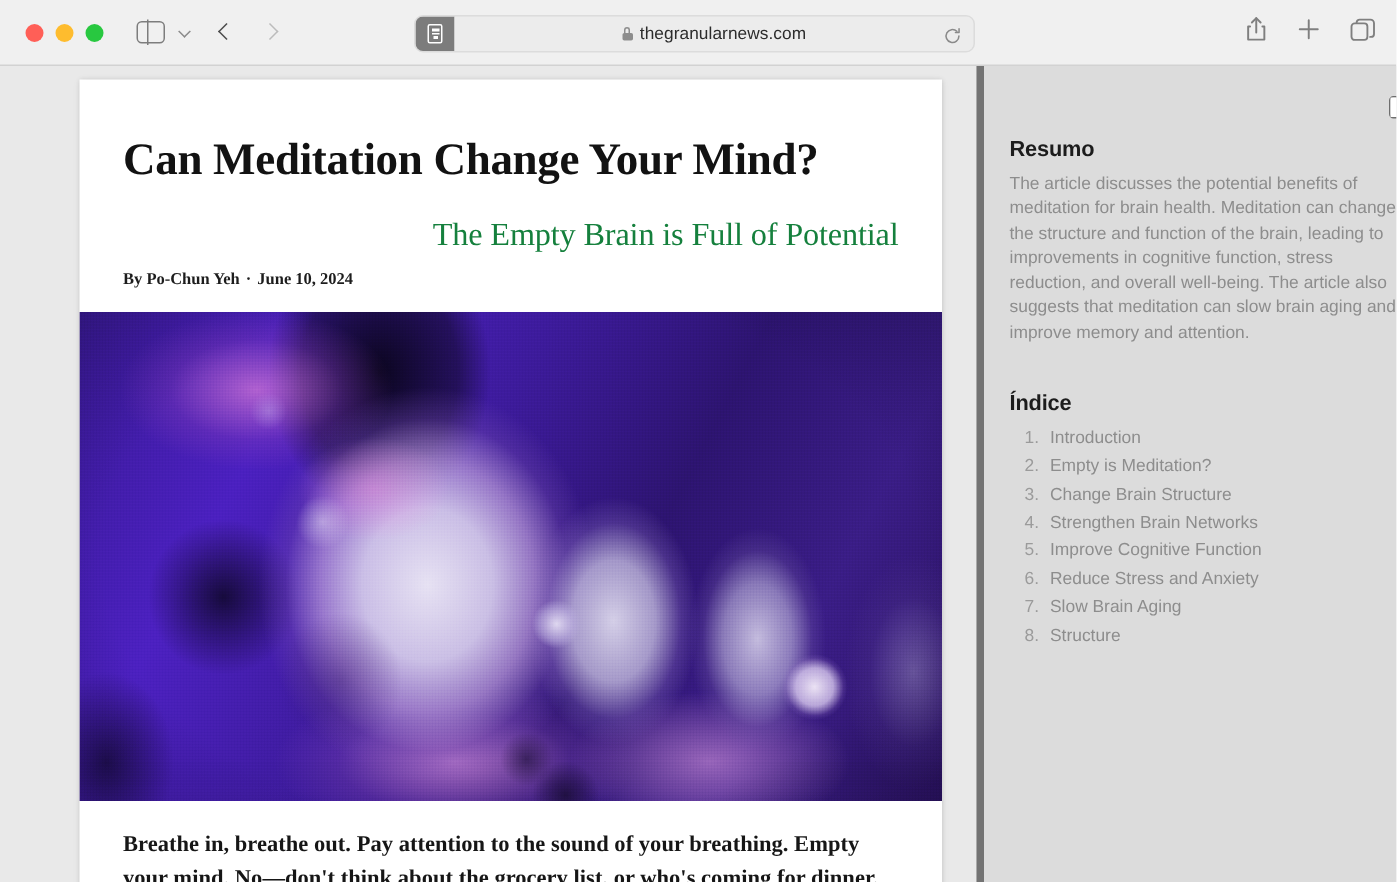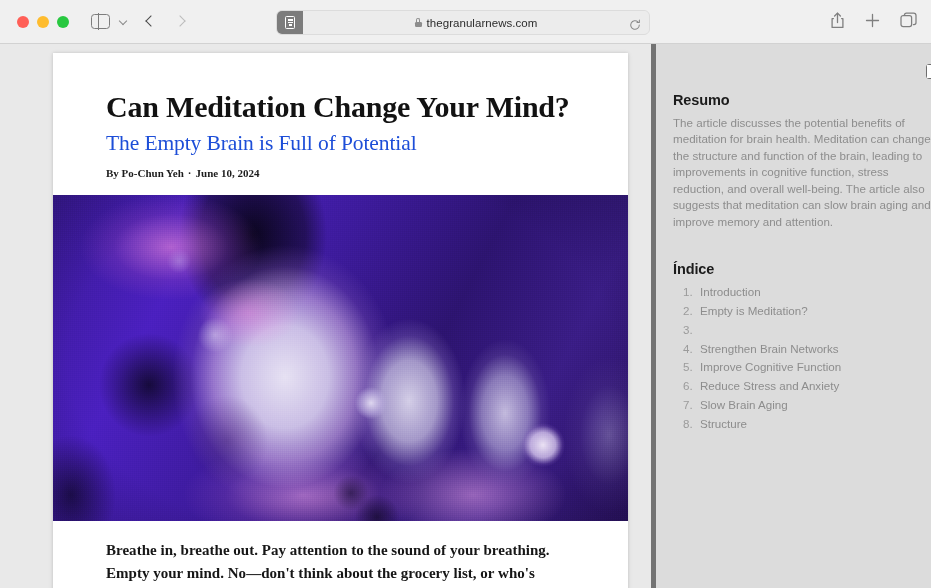--- a/index.html
+++ b/index.html
@@ -218,39 +218,40 @@
     left: 53px;
     top: 9px;
     width: 575px;
     height: 544px;
     background: #ffffff;
     box-shadow: 0 0 3px rgba(0,0,0,0.13), 0 1px 6px rgba(0,0,0,0.07);
     overflow: hidden;
     box-sizing: border-box;
   }
 
-  .article-inner { padding: 0 53px; }
+  .article-inner { padding: 0 29px; }
 
   #article-title {
     margin: 0;
     padding-top: 37px;
     font-family: "Liberation Serif", serif;
     font-size: 30px;
     font-weight: bold;
     line-height: 1.12;
     color: #121212;
     letter-spacing: -0.2px;
   }
   #article-subtitle {
-    margin: 7px 0 0 0;
+    margin: 20px 0 0 0;
     font-family: "Liberation Serif", serif;
     font-size: 21.5px;
     font-weight: normal;
-    color: #1d4ed8;
+    color: #15803d;
     letter-spacing: -0.1px;
+    text-align: right;
   }
   #article-byline {
     margin: 11px 0 0 0;
     font-family: "Liberation Serif", serif;
     font-size: 11px;
     font-weight: bold;
     color: #1d1d1d;
   }
   #article-byline .sep { padding: 0 4px; }
 
@@ -515,20 +516,21 @@
             <li>
               <span class="num">1.</span>
               <span>Introduction</span>
             </li>
             <li>
               <span class="num">2.</span>
               <span>Empty is Meditation?</span>
             </li>
             <li>
               <span class="num">3.</span>
+              <span>Change Brain Structure</span>
             </li>
             <li>
               <span class="num">4.</span>
               <span>Strengthen Brain Networks</span>
             </li>
             <li>
               <span class="num">5.</span>
               <span>Improve Cognitive Function</span>
             </li>
             <li>

